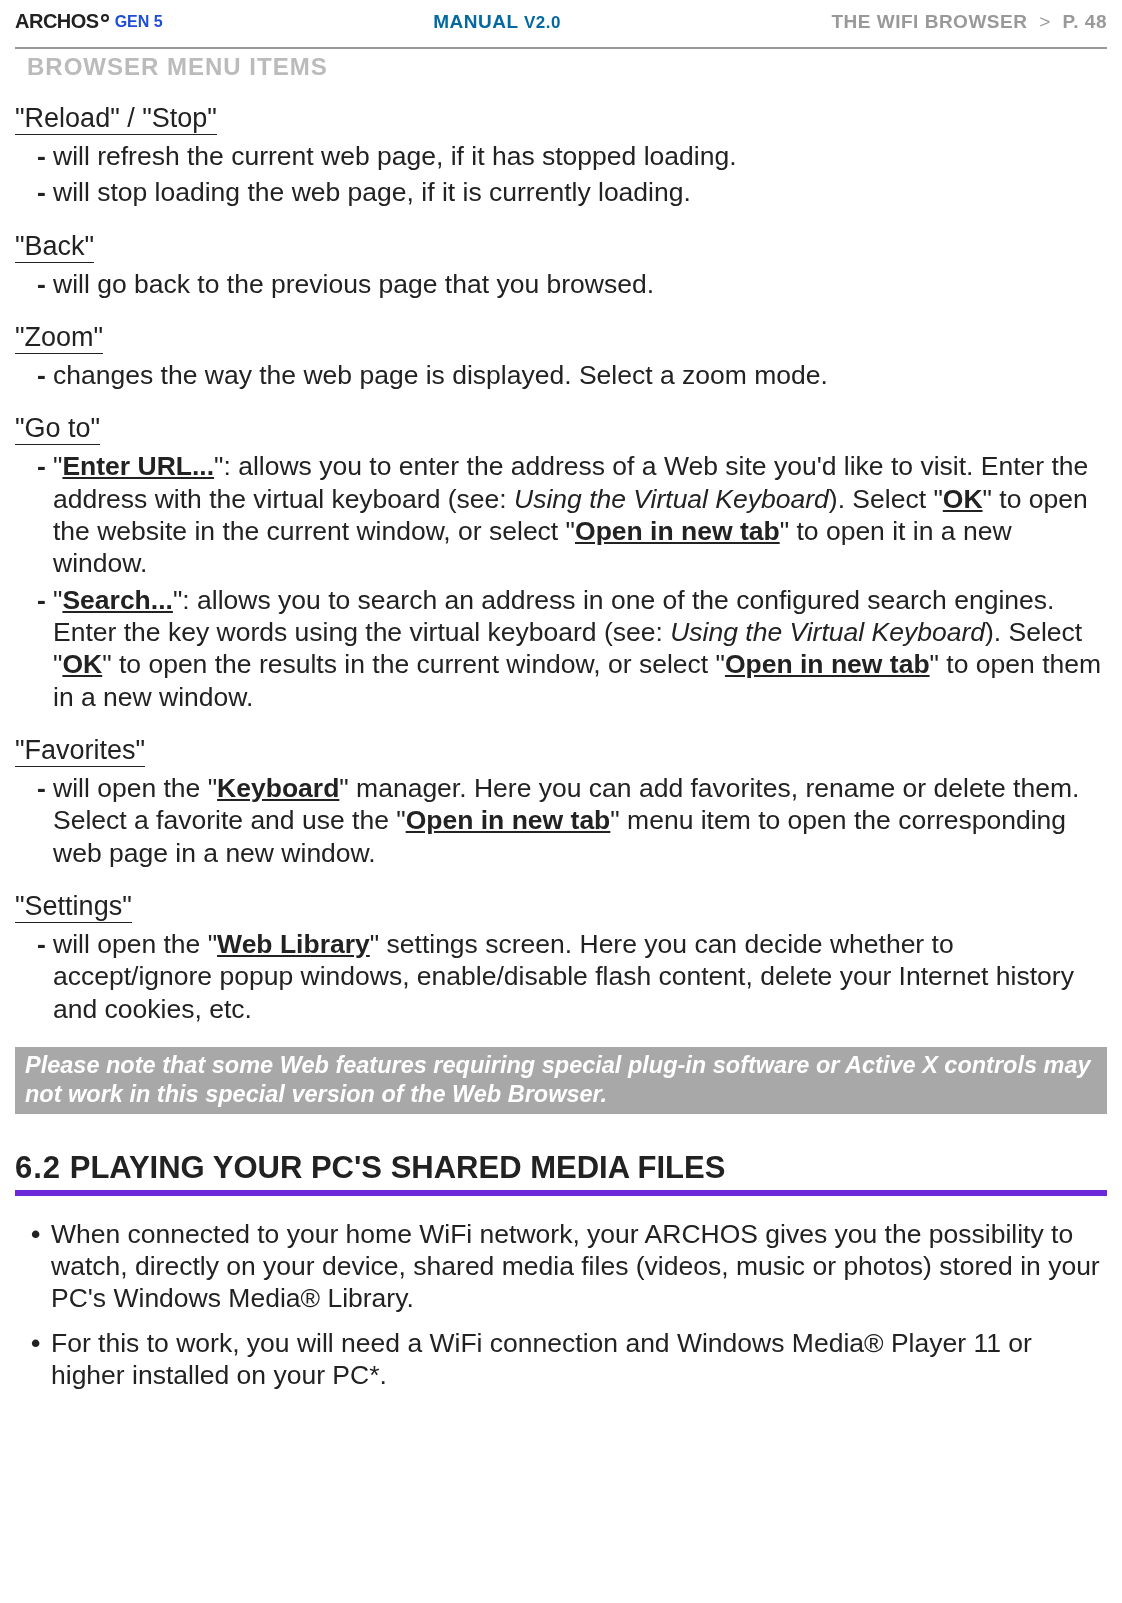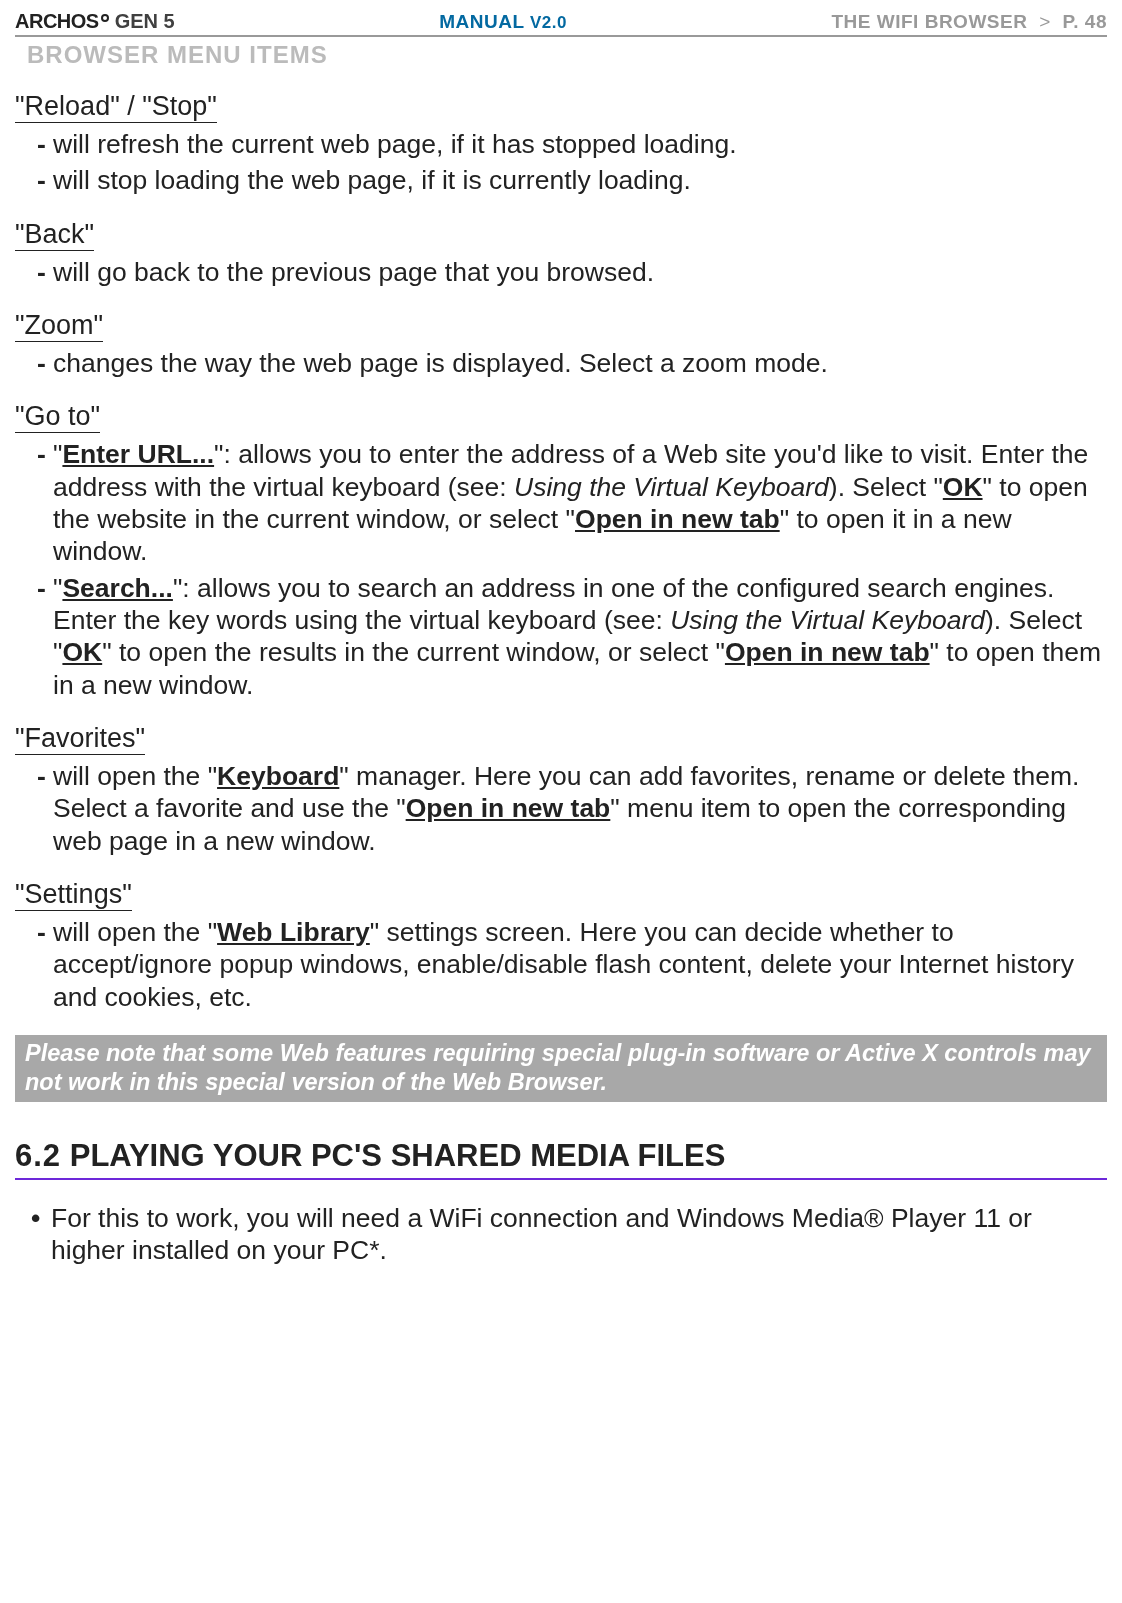--- a/index.html
+++ b/index.html
@@ -12,21 +12,21 @@
       background: #fff;
       width: 1122px;
       padding: 10px 15px;
       color: #222;
     }
     .header-bar {
       display: flex;
       align-items: center;
       justify-content: space-between;
       border-bottom: 2px solid #999;
-      padding-bottom: 2px;
+      padding-bottom: 14px;
       width: 100%;
     }
     .header-left {
       display: flex;
       align-items: center;
       gap: 6px;
     }
     .archos-logo {
       font-family: Arial, sans-serif;
       font-weight: 900;
@@ -42,22 +42,22 @@
       height: 8px;
       border: 2px solid #222;
       border-radius: 50%;
       margin-left: 2px;
       position: relative;
       top: -4px;
     }
     .gen5 {
       font-family: 'Arial Black', Impact, sans-serif;
       font-weight: 900;
-      color: #404040;
-      font-size: 20px;
+      color: #1d4ed8;
+      font-size: 16px;
       letter-spacing: 0px;
     }
     .header-center {
       font-family: 'Arial Black', sans-serif;
       color: #0369a1;
       font-weight: 900;
       font-size: 19px;
       letter-spacing: 0.5px;
     }
     .header-center .ver {
@@ -148,21 +148,21 @@
       padding: 4px 10px;
       line-height: 1.25;
       margin-top: 0;
       margin-bottom: 36px;
     }
     .section-title-main {
       font-family: 'Arial Black', Impact, sans-serif;
       font-weight: 900;
       font-size: 31px;
       letter-spacing: 0px;
-      border-bottom: 2px solid #6d28d9;
+      border-bottom: 6px solid #6d28d9;
       padding-bottom: 4px;
       margin-bottom: 22px;
       text-transform: uppercase;
     }
     .section-title-main .num {
       letter-spacing: 1px;
     }
   </style>
 </head>
 <body>
@@ -220,14 +220,15 @@
   <li><span>will open the "</span><span class="bold">Web Library</span><span>" settings screen. Here you can decide whether to accept/ignore popup windows, enable/disable flash content, delete your Internet history and cookies, etc.</span></li>
 </ul>
 
 <div class="note-box">Please note that some Web features requiring special plug-in software or Active X controls may not work in this special version of the Web Browser.</div>
 
 <div class="section-title-main">
   <span class="num">6.2</span> <span>Playing your PC's shared Media Files</span>
 </div>
 
 <ul class="bullet-list">
+  <li>When connected to your home WiFi network, your ARCHOS gives you the possibility to watch, directly on your device, shared media files (videos, music or photos) stored in your PC's Windows Media® Library.</li>
   <li>For this to work, you will need a WiFi connection and Windows Media® Player 11 or higher installed on your PC*.</li>
 </ul>
 
 </body></html>

